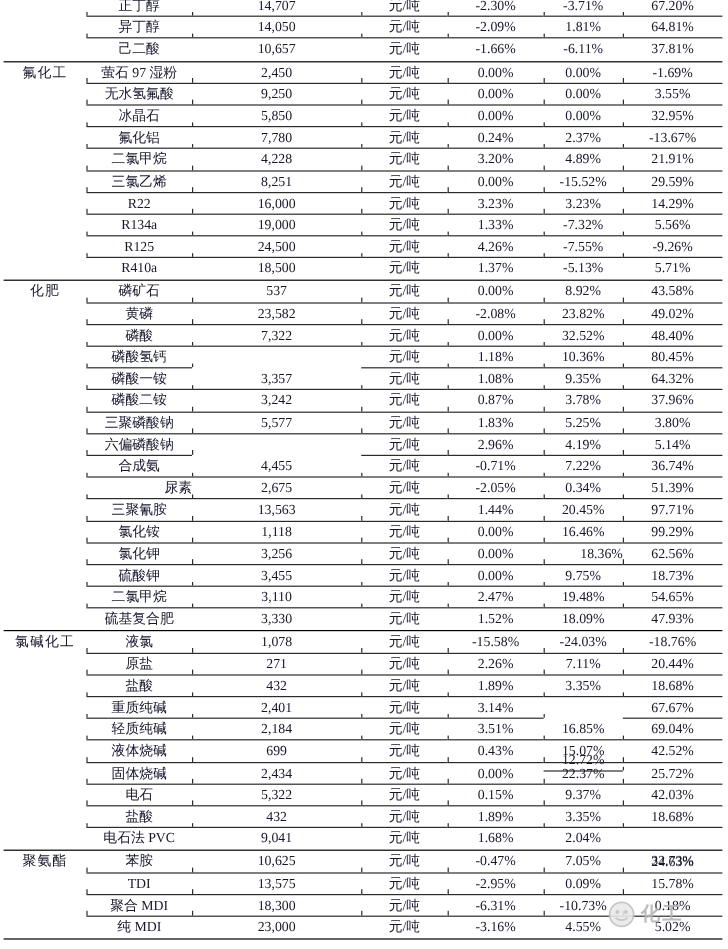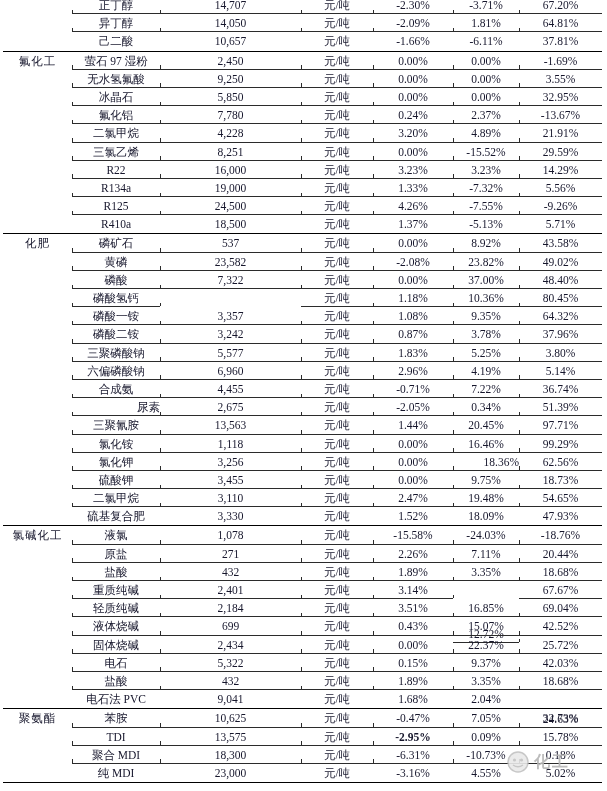--- a/index.html
+++ b/index.html
@@ -174,21 +174,21 @@
       <div class="cell rb tick first" style="grid-area: 2 / 2;">黄磷</div>
       <div class="cell rb tick" style="grid-area: 2 / 3;">23,582</div>
       <div class="cell rb tick" style="grid-area: 2 / 4;">元/吨</div>
       <div class="cell rb tick" style="grid-area: 2 / 5;">-2.08%</div>
       <div class="cell rb tick" style="grid-area: 2 / 6;">23.82%</div>
       <div class="cell rb" style="grid-area: 2 / 7;">49.02%</div>
       <div class="cell rb tick first" style="grid-area: 3 / 2;">磷酸</div>
       <div class="cell rb tick" style="grid-area: 3 / 3;">7,322</div>
       <div class="cell rb tick" style="grid-area: 3 / 4;">元/吨</div>
       <div class="cell rb tick" style="grid-area: 3 / 5;">0.00%</div>
-      <div class="cell rb tick" style="grid-area: 3 / 6;">37.00%</div>
+      <div class="cell rb tick" style="grid-area: 3 / 6;">32.52%</div>
       <div class="cell rb" style="grid-area: 3 / 7;">48.40%</div>
       <div class="cell rb tick first" style="grid-area: 4 / 2;">磷酸氢钙</div>
       <div class="cell rb tick" style="grid-area: 4 / 4;">元/吨</div>
       <div class="cell rb tick" style="grid-area: 4 / 5;">1.18%</div>
       <div class="cell rb tick" style="grid-area: 4 / 6;">10.36%</div>
       <div class="cell rb" style="grid-area: 4 / 7;">80.45%</div>
       <div class="cell rb tick first" style="grid-area: 5 / 2;">磷酸一铵</div>
       <div class="cell rb tick" style="grid-area: 5 / 3;">3,357</div>
       <div class="cell rb tick" style="grid-area: 5 / 4;">元/吨</div>
       <div class="cell rb tick" style="grid-area: 5 / 5;">1.08%</div>
@@ -200,21 +200,20 @@
       <div class="cell rb tick" style="grid-area: 6 / 5;">0.87%</div>
       <div class="cell rb tick" style="grid-area: 6 / 6;">3.78%</div>
       <div class="cell rb" style="grid-area: 6 / 7;">37.96%</div>
       <div class="cell rb tick first" style="grid-area: 7 / 2;">三聚磷酸钠</div>
       <div class="cell rb tick" style="grid-area: 7 / 3;">5,577</div>
       <div class="cell rb tick" style="grid-area: 7 / 4;">元/吨</div>
       <div class="cell rb tick" style="grid-area: 7 / 5;">1.83%</div>
       <div class="cell rb tick" style="grid-area: 7 / 6;">5.25%</div>
       <div class="cell rb" style="grid-area: 7 / 7;">3.80%</div>
       <div class="cell rb tick first" style="grid-area: 8 / 2;">六偏磷酸钠</div>
-      <div class="cell rb tick" style="grid-area: 8 / 3;">6,960</div>
       <div class="cell rb tick" style="grid-area: 8 / 4;">元/吨</div>
       <div class="cell rb tick" style="grid-area: 8 / 5;">2.96%</div>
       <div class="cell rb tick" style="grid-area: 8 / 6;">4.19%</div>
       <div class="cell rb" style="grid-area: 8 / 7;">5.14%</div>
       <div class="cell rb tick first" style="grid-area: 9 / 2;">合成氨</div>
       <div class="cell rb tick" style="grid-area: 9 / 3;">4,455</div>
       <div class="cell rb tick" style="grid-area: 9 / 4;">元/吨</div>
       <div class="cell rb tick" style="grid-area: 9 / 5;">-0.71%</div>
       <div class="cell rb tick" style="grid-area: 9 / 6;">7.22%</div>
       <div class="cell rb" style="grid-area: 9 / 7;">36.74%</div>
@@ -328,21 +327,21 @@
       <div class="cell cat" style="grid-area: 1 / 1 / span 4;">聚氨酯</div>
       <div class="cell rb tick first" style="grid-area: 1 / 2;">苯胺</div>
       <div class="cell rb tick" style="grid-area: 1 / 3;">10,625</div>
       <div class="cell rb tick" style="grid-area: 1 / 4;">元/吨</div>
       <div class="cell rb tick" style="grid-area: 1 / 5;">-0.47%</div>
       <div class="cell rb tick" style="grid-area: 1 / 6;">7.05%</div>
       <div class="cell rb" style="grid-area: 1 / 7;">32.73%</div>
       <div class="cell rb tick first" style="grid-area: 2 / 2;">TDI</div>
       <div class="cell rb tick" style="grid-area: 2 / 3;">13,575</div>
       <div class="cell rb tick" style="grid-area: 2 / 4;">元/吨</div>
-      <div class="cell rb tick" style="grid-area: 2 / 5; font-weight: bold;">-2.95%</div>
+      <div class="cell rb tick" style="grid-area: 2 / 5;">-2.95%</div>
       <div class="cell rb tick" style="grid-area: 2 / 6;">0.09%</div>
       <div class="cell rb" style="grid-area: 2 / 7;">15.78%</div>
       <div class="cell rb tick first" style="grid-area: 3 / 2;">聚合 MDI</div>
       <div class="cell rb tick" style="grid-area: 3 / 3;">18,300</div>
       <div class="cell rb tick" style="grid-area: 3 / 4;">元/吨</div>
       <div class="cell rb tick" style="grid-area: 3 / 5;">-6.31%</div>
       <div class="cell rb tick" style="grid-area: 3 / 6;">-10.73%</div>
       <div class="cell rb" style="grid-area: 3 / 7;">0.18%</div>
       <div class="cell tick first" style="grid-area: 4 / 2;">纯 MDI</div>
       <div class="cell tick" style="grid-area: 4 / 3;">23,000</div>

